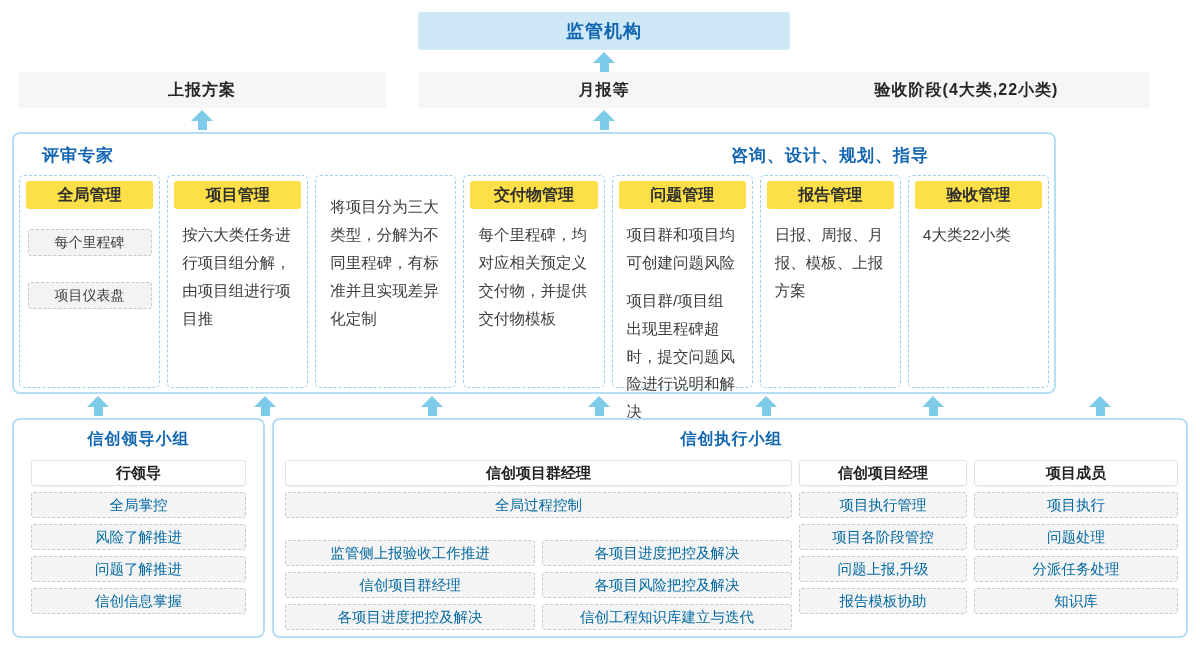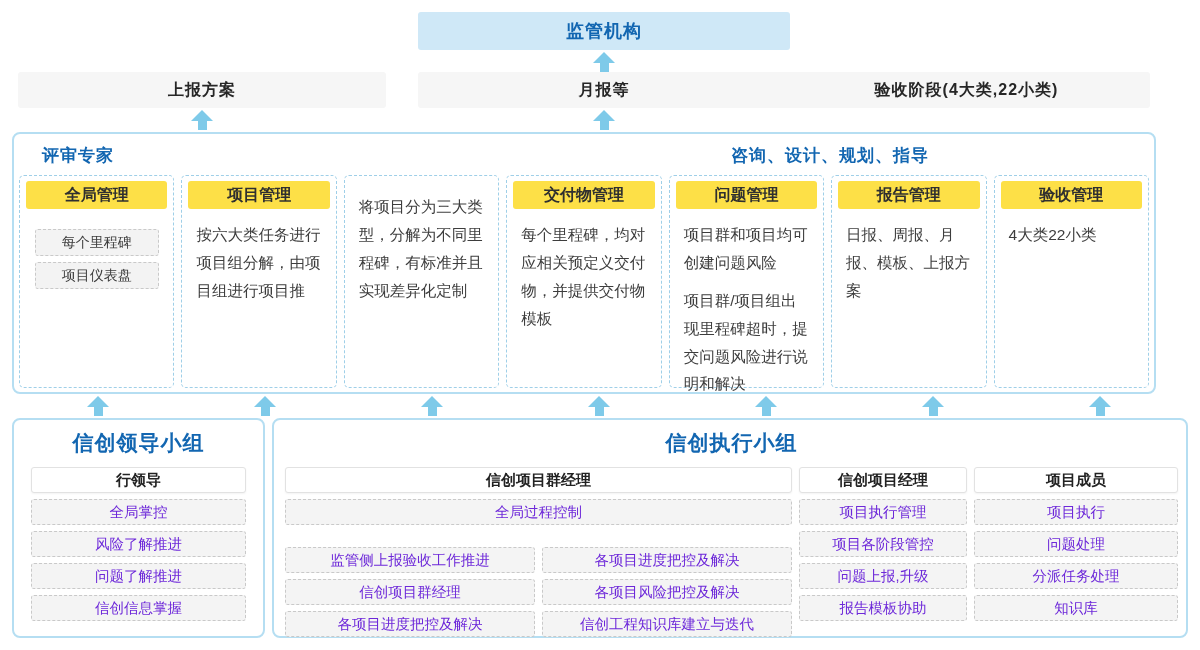--- a/index.html
+++ b/index.html
@@ -34,21 +34,21 @@
   .arrow-up .ah {
     width: 0; height: 0; margin: 0 auto;
     border-left: 11px solid transparent;
     border-right: 11px solid transparent;
     border-bottom: 11px solid #7ecae9;
   }
   .arrow-up .as { width: 9px; height: 9px; background: #7ecae9; margin: 0 auto; }
 
   
   .mid-panel {
-    position: absolute; left: 12px; top: 132px; width: 1144px; height: 262px;
+    position: absolute; left: 12px; top: 132px; width: 1044px; height: 262px;
     border: 2px solid #b5def2; border-radius: 8px; box-sizing: border-box;
     background: #ffffff;
     padding-left: 48px;
   }
   .mid-title {
     position: absolute; top: 10px;
     font-size: 17px; font-weight: bold; color: #1266b1; letter-spacing: 1px;
   }
   .mid-title.left  { left: 28px; }
   .mid-title.right { left: 655px; width: 260px; text-align: right; }
@@ -70,43 +70,43 @@
   .module-text {
     padding: 12px 14px 0; font-size: 15.5px; line-height: 1.8; color: #3d3d3d;
   }
   .module-text.second { padding-top: 10px; }
   .chip {
     width: 124px; height: 27px; line-height: 25px; box-sizing: border-box;
     margin: 20px auto 0;
     background: #f3f3f3; border: 1px dashed #c9c9c9; border-radius: 3px;
     text-align: center; font-size: 14px; color: #3c3c3c;
   }
-  .chip + .chip { margin-top: 6px; }
+  .chip + .chip { margin-top: 26px; }
 
   
   .panel {
     position: absolute; top: 418px; height: 220px; box-sizing: border-box;
     border: 2px solid #b5def2; border-radius: 8px; background: #ffffff;
   }
   .panel.leader { left: 12px; width: 253px; padding: 0 17px; }
   .panel.exec   { left: 272px; width: 916px; padding: 0 8px 0 11px; }
   .panel-title {
     padding-top: 9px; text-align: center;
-    font-size: 21px; font-weight: bold; color: #1266b1; letter-spacing: 1px;
+    font-size: 16px; font-weight: bold; color: #1266b1; letter-spacing: 1px;
   }
   .role-box {
     height: 26px; line-height: 24px; box-sizing: border-box; margin-top: 6px;
     background: #ffffff; border: 1px solid #e2e2e2; border-radius: 3px;
     box-shadow: 0 1px 2px rgba(0,0,0,0.05);
     text-align: center; font-size: 15px; font-weight: bold; color: #222222;
   }
   .gray-item {
     height: 26px; line-height: 24px; box-sizing: border-box; margin-top: 6px;
     background: #f4f4f4; border: 1px dashed #c9c9c9; border-radius: 3px;
-    text-align: center; font-size: 14.5px; color: #6d28d9;
+    text-align: center; font-size: 14.5px; color: #0369a1;
     white-space: nowrap; overflow: hidden;
   }
   .leader .role-box { margin-top: 10px; }
   .exec-cols { display: flex; gap: 7px; margin-top: 10px; }
   .exec-col.a { width: 507px; }
   .exec-col.b { width: 168px; }
   .exec-col.c { flex: 1 1 0; }
   .exec-col .role-box { margin-top: 0; }
   .two-col {
     margin-top: 6px;

